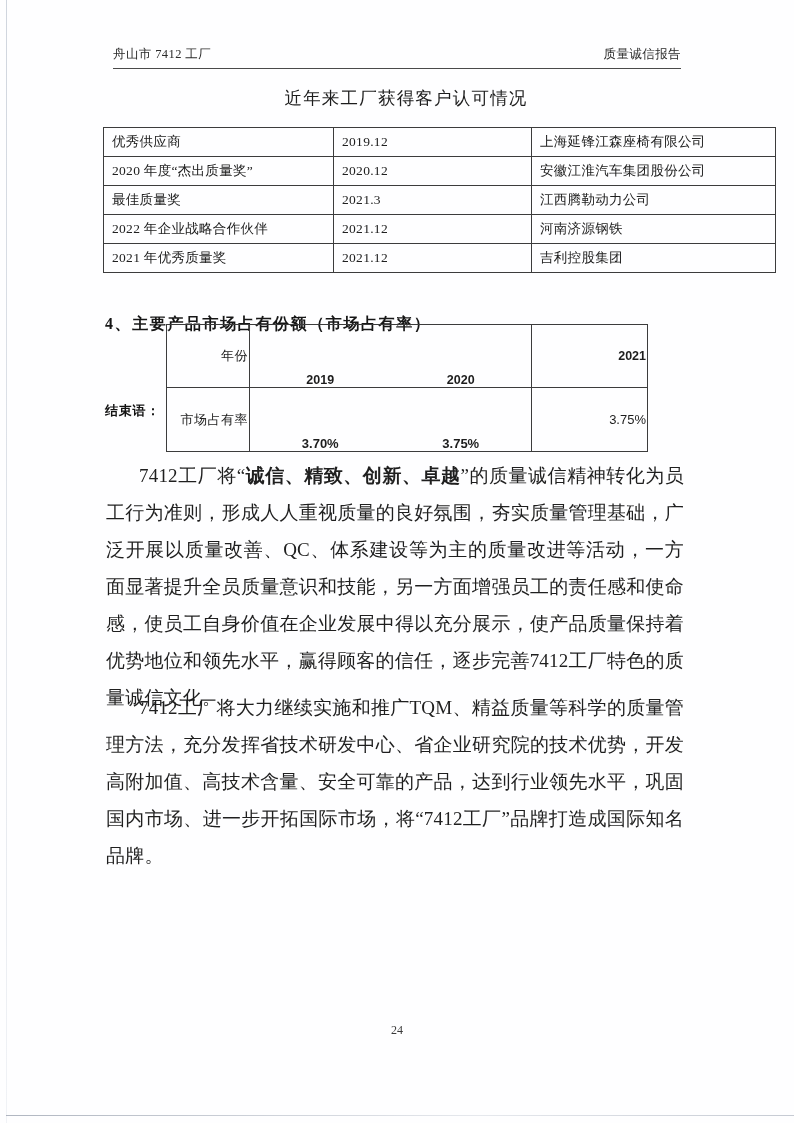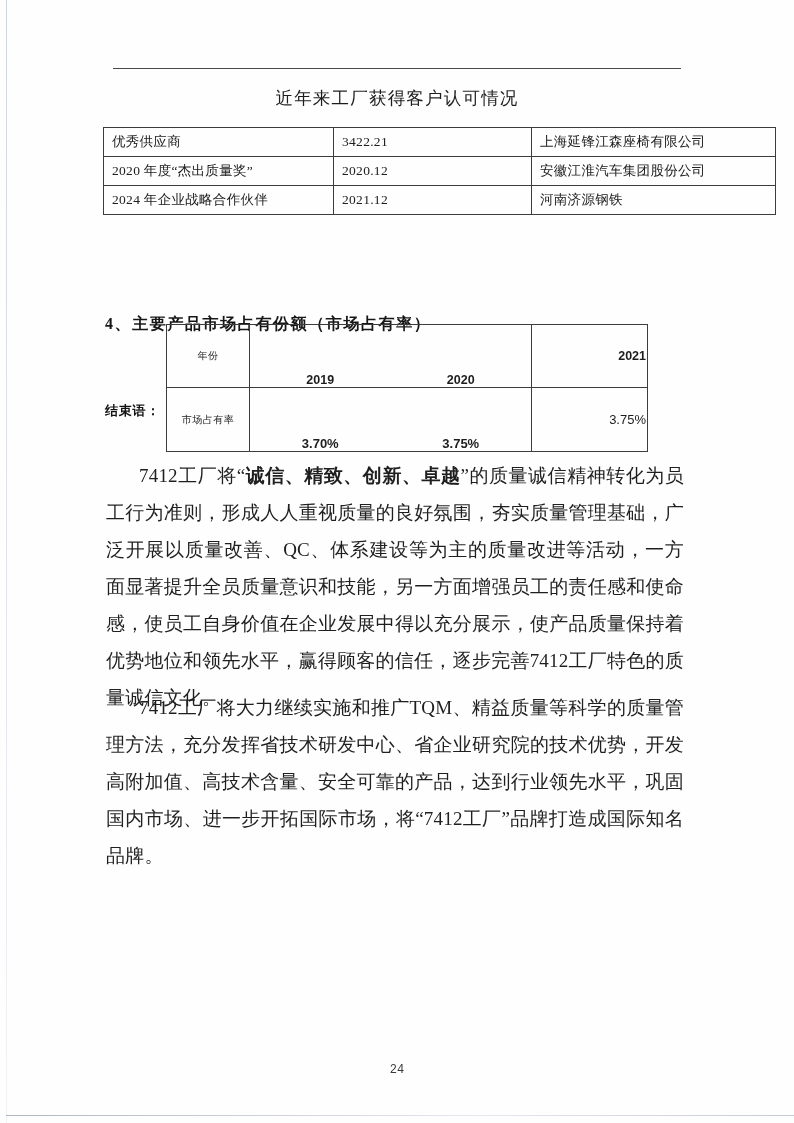--- a/index.html
+++ b/index.html
@@ -73,21 +73,21 @@
     left: 113px;
     top: 68px;
     width: 568px;
     height: 1px;
     background: #4a4a4a;
   }
 
   
   .section-title {
     position: absolute;
-    left: 113px;
+    left: 122px;
     top: 86px;
     width: 568px;
     text-align: center;
     font-size: 17.5px;
     letter-spacing: 1.2px;
     color: #1d1d1d;
     font-family: "Liberation Serif", "DejaVu Serif", serif;
   }
 
   
@@ -136,23 +136,23 @@
     font-size: 13px;
   }
   .share-table td {
     border: 1px solid #3c3c3c;
     height: 26px;
     vertical-align: middle;
     color: #1d1d1d;
   }
   .share-table td.sh-label {
     width: 80px;
-    text-align: center;
+    text-align: right;
     letter-spacing: 0.5px;
-    font-size: 10px;
+    font-size: 13px;
   }
   .share-table td.sh-wide {
     width: 281px;
     padding: 0;
   }
   .share-table td.sh-single {
     width: 113px;
     text-align: right;
     font-family: "Liberation Sans", "DejaVu Sans", sans-serif;
     font-weight: bold;
@@ -206,53 +206,66 @@
 
   
   .page-number {
     position: absolute;
     left: 0;
     top: 1023px;
     width: 794px;
     text-align: center;
     font-size: 12px;
     color: #3a3a3a;
-    font-family: Liberation Mono, monospace;
-    margin-top: 40px;
+    font-family: Liberation Serif, serif;
   }
 </style>
 </head>
 <body>
 
 <div class="page">
   <div class="scan-edge-left"></div>
   <div class="scan-edge-bottom"></div>
 
   <div class="content">
 
+    <div class="doc-header">
+      <span class="hdr-left">舟山市 7412 工厂</span>
+      <span class="hdr-right">质量诚信报告</span>
+    </div>
     <div class="header-rule"></div>
 
     <div class="section-title">近年来工厂获得客户认可情况</div>
 
     <table class="awards-table">
       <tbody>
         <tr>
           <td class="col-name">优秀供应商</td>
-          <td class="col-date">3422.21</td>
+          <td class="col-date">2019.12</td>
           <td class="col-org">上海延锋江森座椅有限公司</td>
         </tr>
         <tr>
           <td class="col-name">2020 年度“杰出质量奖”</td>
           <td class="col-date">2020.12</td>
           <td class="col-org">安徽江淮汽车集团股份公司</td>
         </tr>
         <tr>
-          <td class="col-name">2024 年企业战略合作伙伴</td>
+          <td class="col-name">最佳质量奖</td>
+          <td class="col-date">2021.3</td>
+          <td class="col-org">江西腾勒动力公司</td>
+        </tr>
+        <tr>
+          <td class="col-name">2022 年企业战略合作伙伴</td>
           <td class="col-date">2021.12</td>
           <td class="col-org">河南济源钢铁</td>
+        </tr>
+        <tr>
+          <td class="col-name">2021 年优秀质量奖</td>
+          <td class="col-date">2021.12</td>
+          <td class="col-org">吉利控股集团</td>
         </tr>
       </tbody>
     </table>
 
     <div class="sub-heading">4、主要产品市场占有份额（市场占有率）</div>
 
     <table class="share-table">
       <tbody>
         <tr>
           <td class="sh-label">年份</td>

